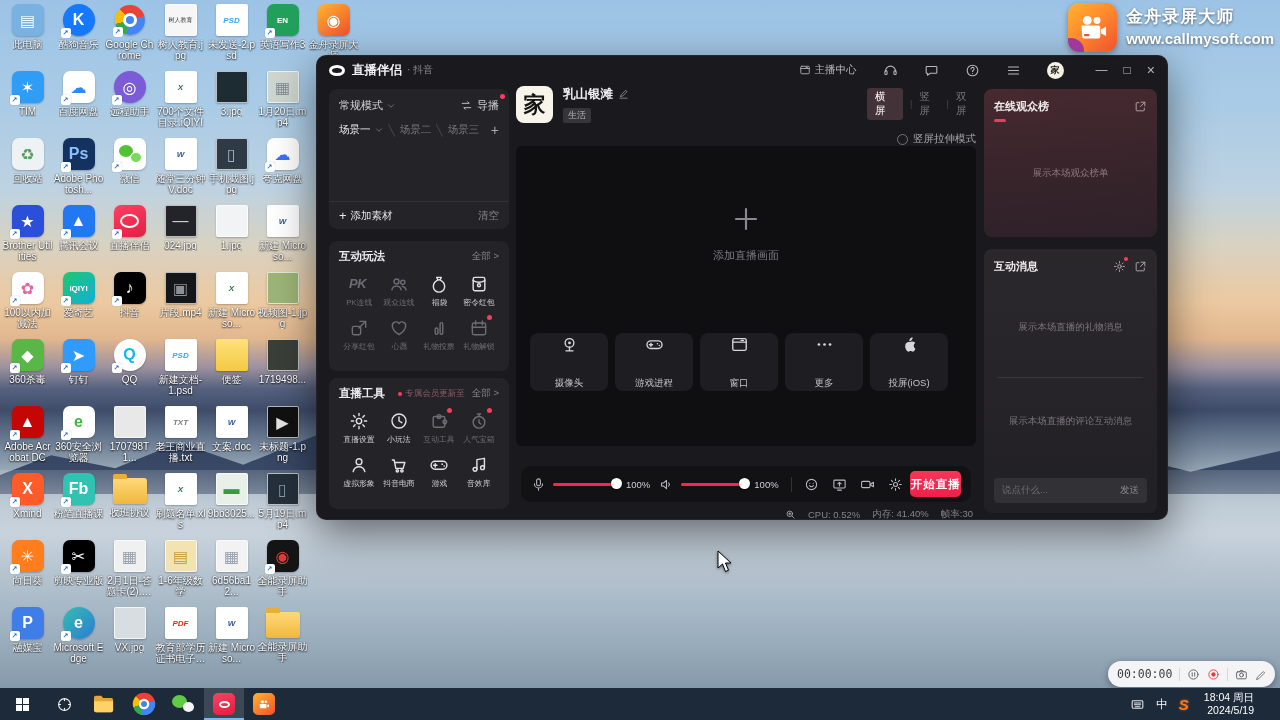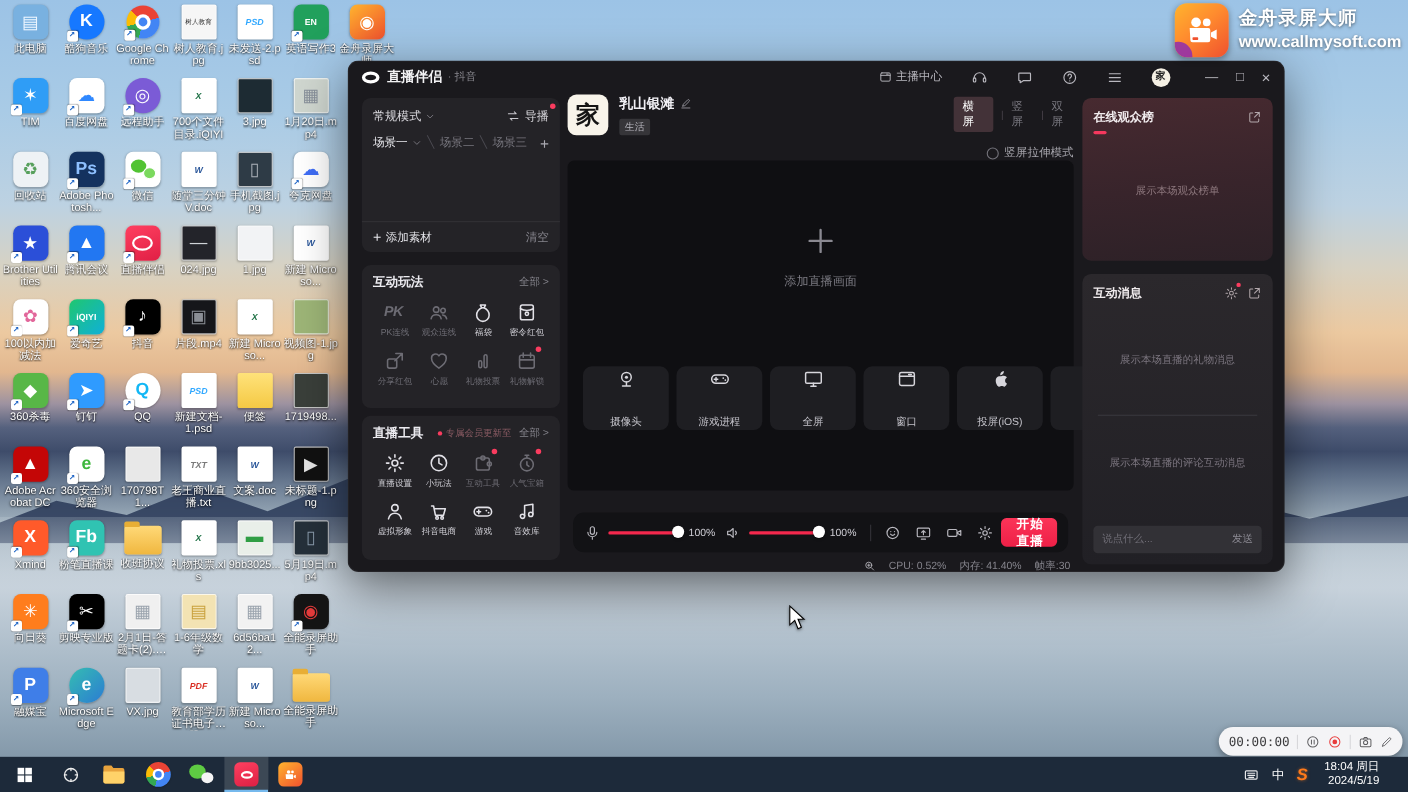--- a/index.html
+++ b/index.html
@@ -117,21 +117,21 @@
 
   .ctrlbar { position:absolute; left:204px; top:410px; width:450px; height:36px; background:#121215; border-radius:10px;
     display:flex; align-items:center; padding:0 10px; gap:7px; }
   .cb-ic { width:15px; height:15px; color:#b9b8bf; flex:none; } .cb-ic svg { width:100%; height:100%; }
   .vol { position:relative; width:64px; height:3px; background:#f5284d; border-radius:2px; flex:none; }
   .vol i { position:absolute; right:-5px; top:-4.5px; width:11px; height:11px; background:#fff; border-radius:50%; box-shadow:0 1px 2px rgba(0,0,0,.5); }
   .vol-val { font-size:9.5px; color:#cfced5; margin:0 2px; }
   .cb-div { width:1px; height:15px; background:#333238; margin:0 3px; }
   .cb-tools { display:flex; align-items:center; gap:13px; margin-left:3px; }
   .start-btn { margin-left:auto; width:78px; height:26px; background:linear-gradient(180deg,#fb3458,#ee2047); border-radius:5px;
-    color:#fff; font-size:11.5px; font-weight:bold; display:flex; align-items:center; justify-content:center; letter-spacing:1px;padding-left:14px; }
+    color:#fff; font-size:11.5px; font-weight:bold; display:flex; align-items:center; justify-content:center; letter-spacing:1px; }
   .statline { position:absolute; left:204px; top:452px; width:452px; text-align:right; font-size:9.5px; color:#85848c; display:flex; justify-content:flex-end; align-items:center; gap:12px; }
   .statline .cb-ic { width:11px; height:11px; }
 
   .card { position:absolute; border-radius:8px; padding:10px; }
   .card-aud { left:667px; top:33px; width:173px; height:148px; background:linear-gradient(175deg,#472a30,#38242b 55%,#2d2127); }
   .card-msg { left:667px; top:193px; width:173px; height:264px; background:linear-gradient(180deg,#2b282c,#212025); }
   .card-head { display:flex; align-items:center; font-size:11px; font-weight:bold; color:#f0ebed; gap:8px; }
   .card-head .spacer { flex:1; }
   .card-ic { width:13px; height:13px; color:#b3a8ac; position:relative; } .card-ic svg { width:100%; height:100%; }
   .card-ic .red-dot { right:-2px; top:-3px; width:4px; height:4px; }
@@ -435,21 +435,21 @@
       <div class="desk-icon">
         <div class="di-tile file">
           <span style="color: rgb(122, 122, 122);">TXT</span>
         </div>
         <div class="di-label">老王商业直播.txt</div>
       </div>
       <div class="desk-icon">
         <div class="di-tile file">
           <span style="color: rgb(30, 113, 69);">X</span>
         </div>
-        <div class="di-label">礼物投票.xls</div>
+        <div class="di-label">刷题名单.xls</div>
       </div>
       <div class="desk-icon">
         <div class="di-tile thumb" style="background: rgb(243, 227, 179);">
           <span style="color: rgb(201, 162, 63);">▤</span>
         </div>
         <div class="di-label">1-6年级数学</div>
       </div>
       <div class="desk-icon">
         <div class="di-tile file">
           <span style="color: rgb(217, 48, 37);">PDF</span>
@@ -836,45 +836,38 @@
             <span class="src-ic"><svg viewBox="0 0 24 24" fill="none" stroke="currentColor" stroke-width="1.7" stroke-linecap="round" stroke-linejoin="round">
                 <rect x="2.5" y="7.5" width="19" height="9.5" rx="4.7"></rect>
                 <path d="M7.5 10.3v4M5.5 12.3h4"></path>
                 <circle cx="15.8" cy="11" r="1" fill="currentColor" stroke="none"></circle>
                 <circle cx="18.2" cy="13.3" r="1" fill="currentColor" stroke="none"></circle>
               </svg></span>
             <span class="src-lb">游戏进程</span>
           </div>
           <div class="src-btn">
             <span class="src-ic"><svg viewBox="0 0 24 24" fill="none" stroke="currentColor" stroke-width="1.7" stroke-linecap="round" stroke-linejoin="round">
-                <rect x="3" y="4.5" width="18" height="12.5" rx="1.5"></rect>
-                <path d="M9 20.5h6M12 17v3.5"></path>
-              </svg></span>
-            <span class="src-lb">全屏</span>
-          </div>
-          <div class="src-btn">
-            <span class="src-ic"><svg viewBox="0 0 24 24" fill="none" stroke="currentColor" stroke-width="1.7" stroke-linecap="round" stroke-linejoin="round">
                 <rect x="3.5" y="4.5" width="17" height="15" rx="2"></rect>
                 <path d="M3.5 9h17M14 6.8h3"></path>
               </svg></span>
             <span class="src-lb">窗口</span>
-          </div>
-          <div class="src-btn">
-            <span class="src-ic"><svg viewBox="0 0 24 24" fill="currentColor">
-                <path d="M15.8 2.8c-1.1.1-2.4.8-3.1 1.8-.6.8-1.1 2-.9 3.2 1.2.1 2.5-.7 3.2-1.7.7-.9 1.1-2.1.8-3.3zM12.1 9c1 0 2.1-.9 3.9-.8 1.5.1 2.7.8 3.4 2-3 1.8-2.5 5.9.2 7.1-.6 1.4-1.4 2.7-2.5 3.5-1 .7-2.3-.6-3.6-.6-1.3 0-2.1 1.2-3.4.7-2.3-1-4-5.1-3.4-8.3.4-2.2 2.1-3.7 3.9-3.8 1 0 1.6.2 2.5.2z"></path>
-              </svg></span>
-            <span class="src-lb">投屏(iOS)</span>
           </div>
           <div class="src-btn">
             <span class="src-ic"><svg viewBox="0 0 24 24" fill="currentColor">
                 <circle cx="5" cy="12" r="1.7"></circle>
                 <circle cx="12" cy="12" r="1.7"></circle>
                 <circle cx="19" cy="12" r="1.7"></circle>
               </svg></span>
             <span class="src-lb">更多</span>
+          </div>
+          <div class="src-btn">
+            <span class="src-ic"><svg viewBox="0 0 24 24" fill="currentColor">
+                <path d="M15.8 2.8c-1.1.1-2.4.8-3.1 1.8-.6.8-1.1 2-.9 3.2 1.2.1 2.5-.7 3.2-1.7.7-.9 1.1-2.1.8-3.3zM12.1 9c1 0 2.1-.9 3.9-.8 1.5.1 2.7.8 3.4 2-3 1.8-2.5 5.9.2 7.1-.6 1.4-1.4 2.7-2.5 3.5-1 .7-2.3-.6-3.6-.6-1.3 0-2.1 1.2-3.4.7-2.3-1-4-5.1-3.4-8.3.4-2.2 2.1-3.7 3.9-3.8 1 0 1.6.2 2.5.2z"></path>
+              </svg></span>
+            <span class="src-lb">投屏(iOS)</span>
           </div>
         </div>
     </div>
 
     <div class="ctrlbar">
       <span class="cb-ic"><svg viewBox="0 0 24 24" fill="none" stroke="currentColor" stroke-width="1.7" stroke-linecap="round" stroke-linejoin="round">
             <rect x="9" y="3" width="6" height="11" rx="3"></rect>
             <path d="M5.5 11a6.5 6.5 0 0 0 13 0M12 17.5V21"></path>
           </svg></span>
       <span class="vol">

